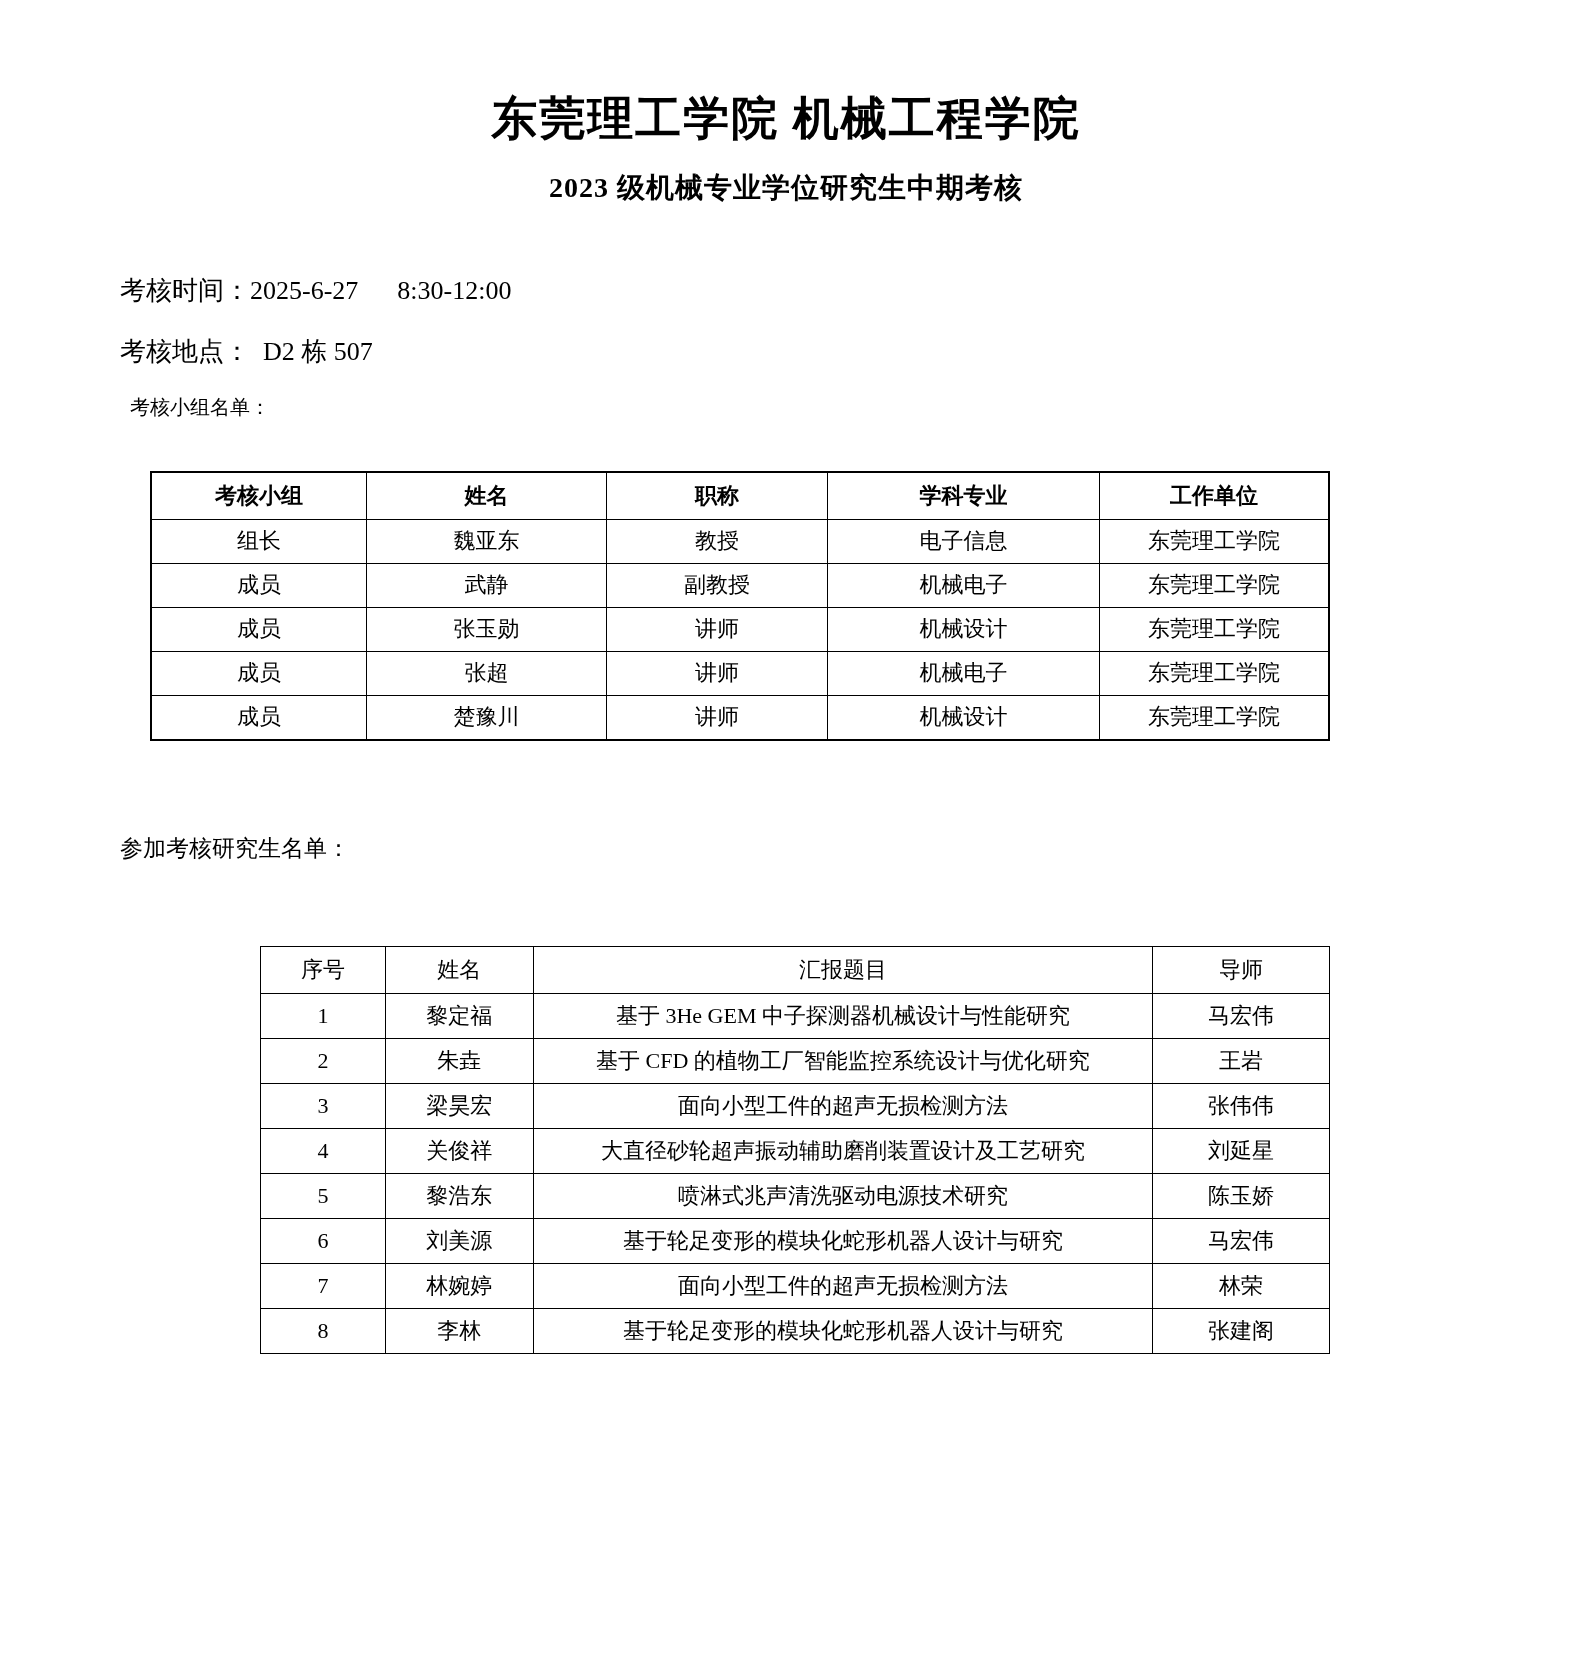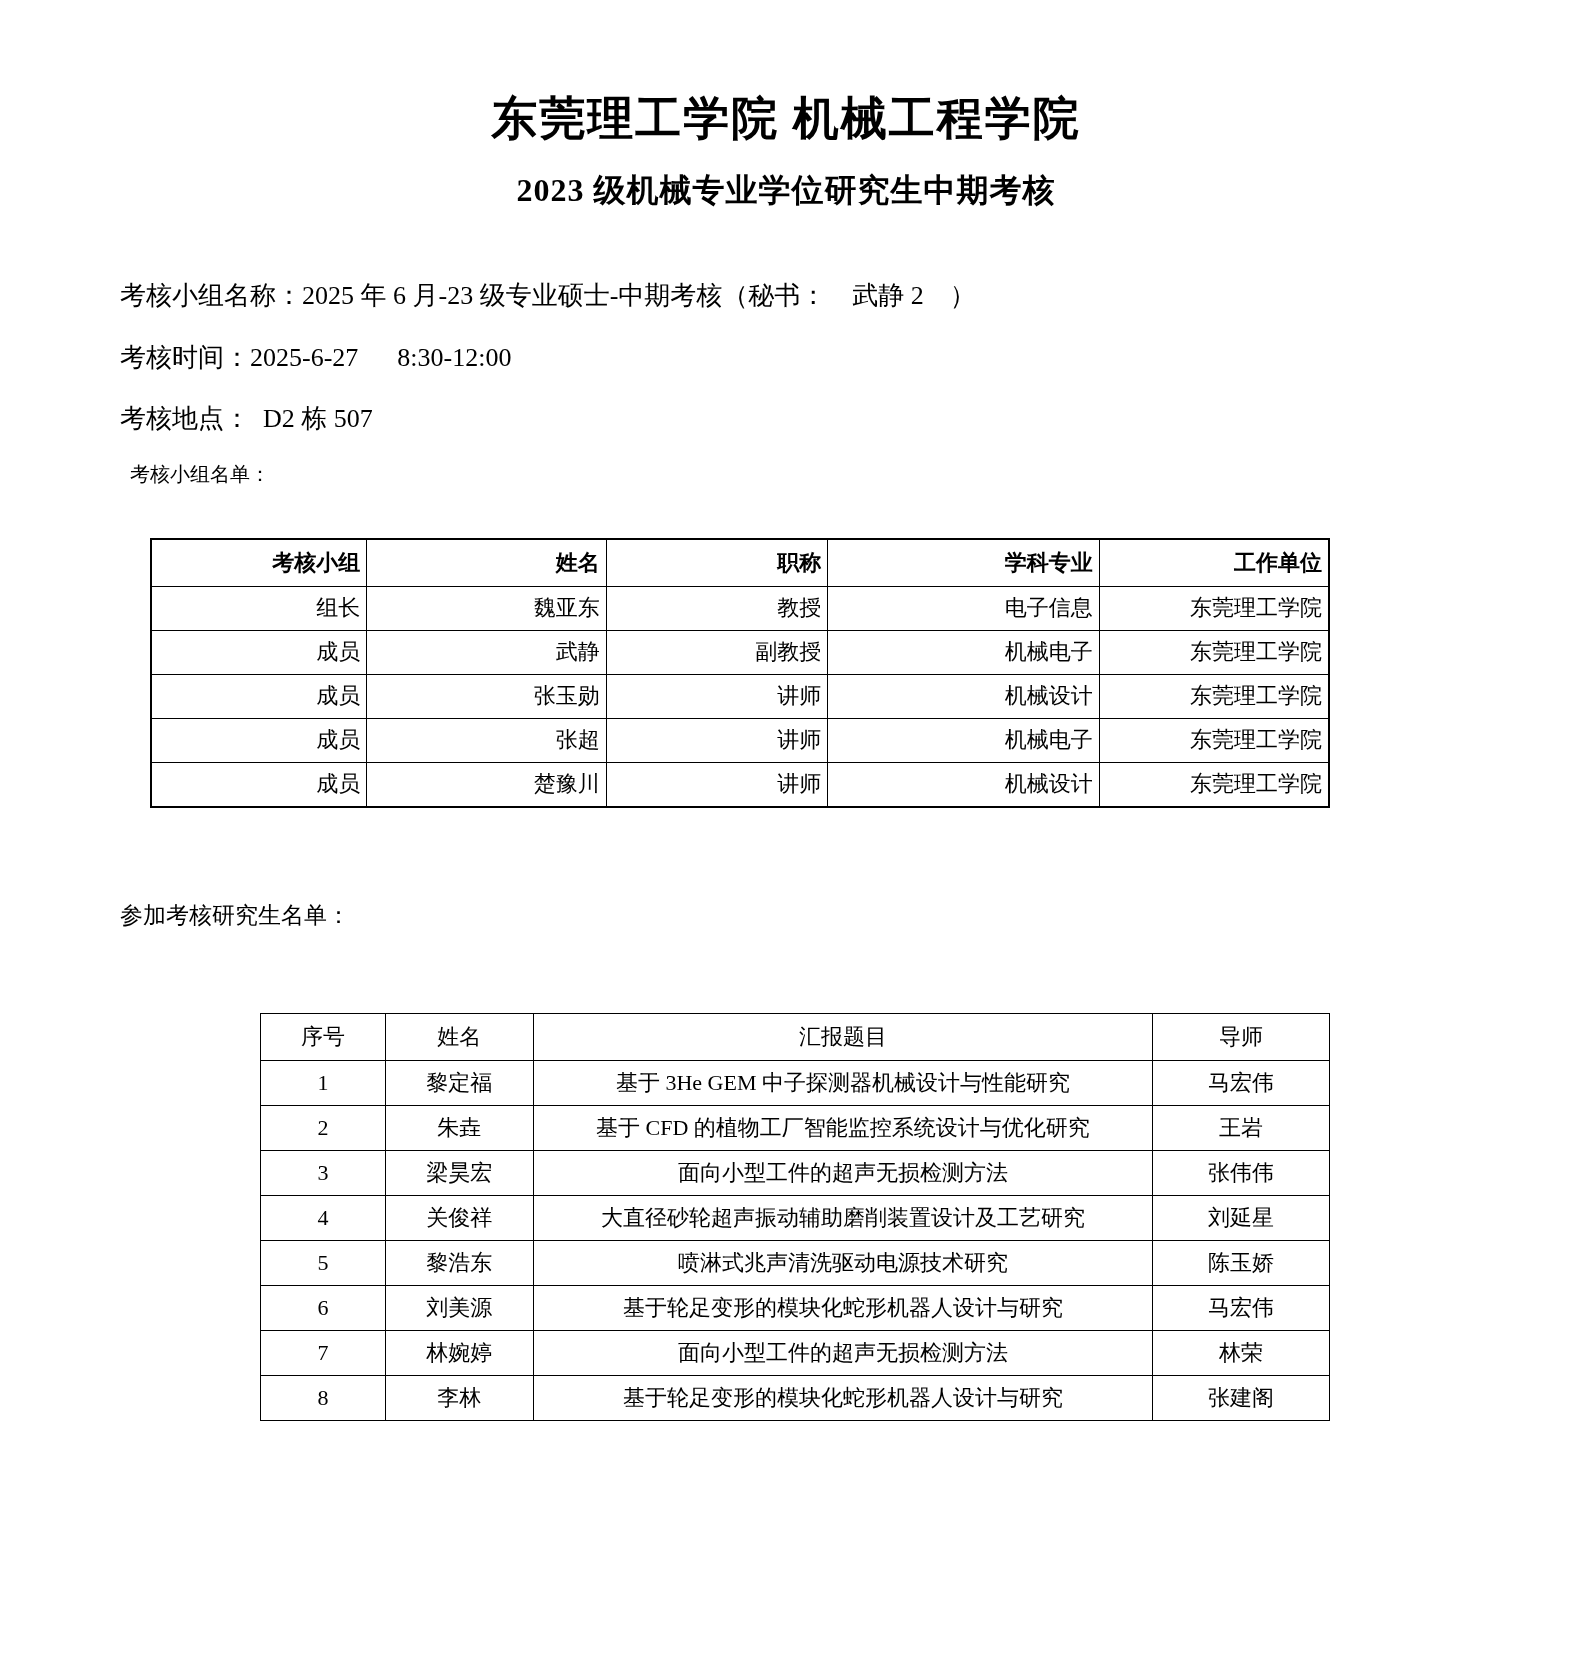--- a/index.html
+++ b/index.html
@@ -24,21 +24,21 @@
   .title-main {
     text-align: center;
     font-size: 46px;
     font-weight: bold;
     letter-spacing: 2px;
     margin: 20px 0 0 0;
     line-height: 1.25;
   }
   .title-sub {
     text-align: center;
-    font-size: 32px;
+    font-size: 28px;
     font-weight: bold;
     letter-spacing: 1px;
     margin: 22px 0 0 0;
     line-height: 1.3;
   }
   .meta-block {
     margin-top: 62px;
     margin-left: 10px;
   }
   .meta-line {
@@ -61,21 +61,21 @@
   }
   
   .committee-table {
     margin: 48px 0 0 40px;
     width: 1180px;
     border: 2px solid #000;
   }
   .committee-table th,
   .committee-table td {
     border: 1px solid #000;
-    text-align: right;
+    text-align: center;
     height: 43px;
     padding: 0 6px;
     font-weight: normal;
   }
   .committee-table thead th {
     font-weight: bold;
     font-size: 22px;
     height: 46px;
   }
   .committee-table col.c0 { width: 216px; }
@@ -114,21 +114,20 @@
 </style>
 </head>
 <body>
 
 <div class="page">
 
   <h1 class="title-main">东莞理工学院  机械工程学院</h1>
   <h2 class="title-sub">2023 级机械专业学位研究生中期考核</h2>
 
   <div class="meta-block">
-    <div class="meta-line">考核小组名称：2025 年 6 月-23 级专业硕士-中期考核（秘书：    武静 2    ）</div>
     <div class="meta-line">考核时间：2025-6-27      8:30-12:00</div>
     <div class="meta-line">考核地点：  D2 栋 507</div>
     <div class="section-label">考核小组名单：</div>
   </div>
 
   <table class="committee-table">
     <colgroup>
       <col class="c0">
         <col class="c1">
         <col class="c2">

